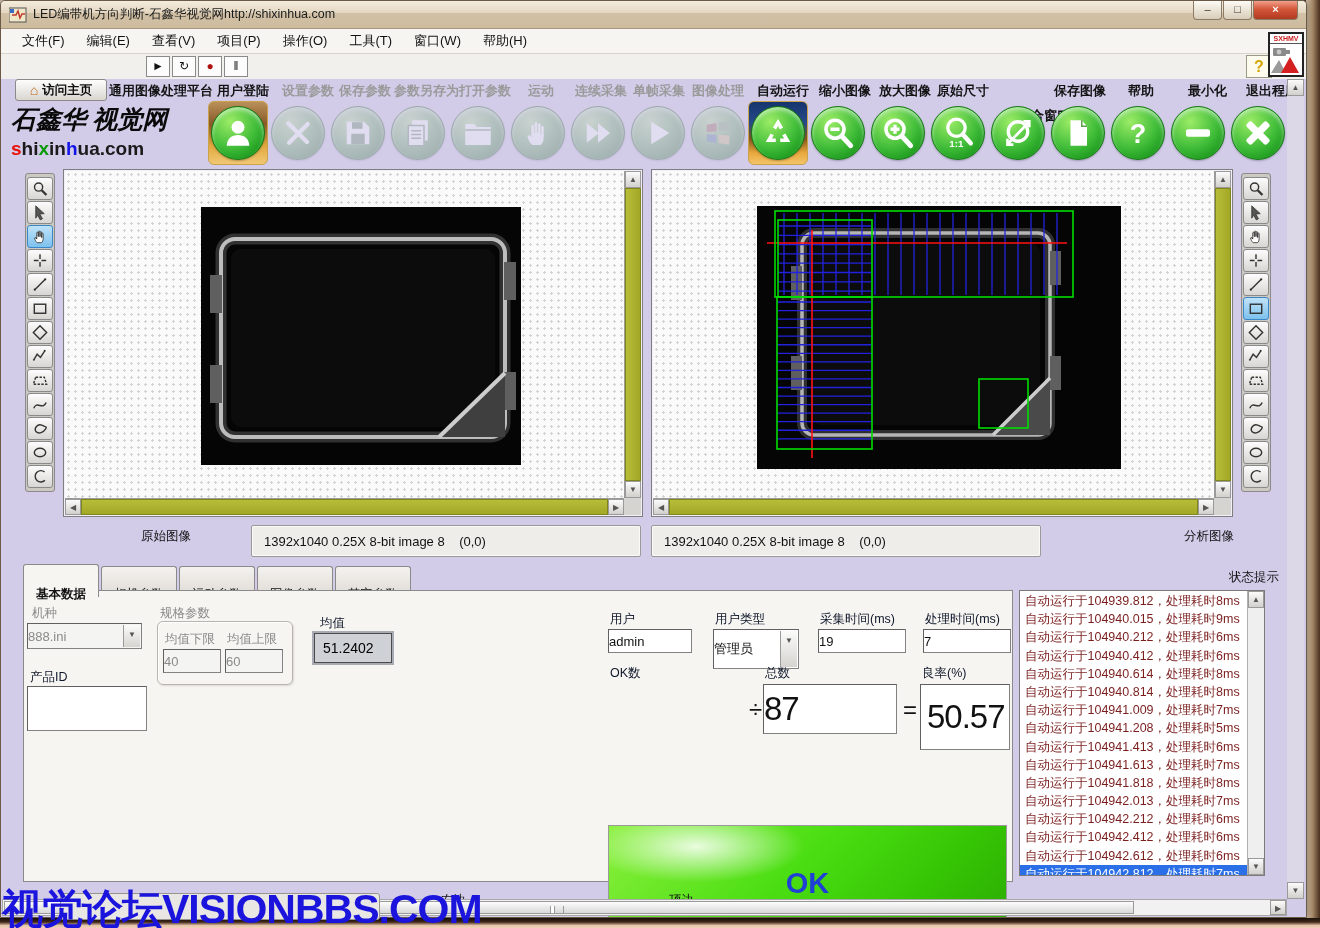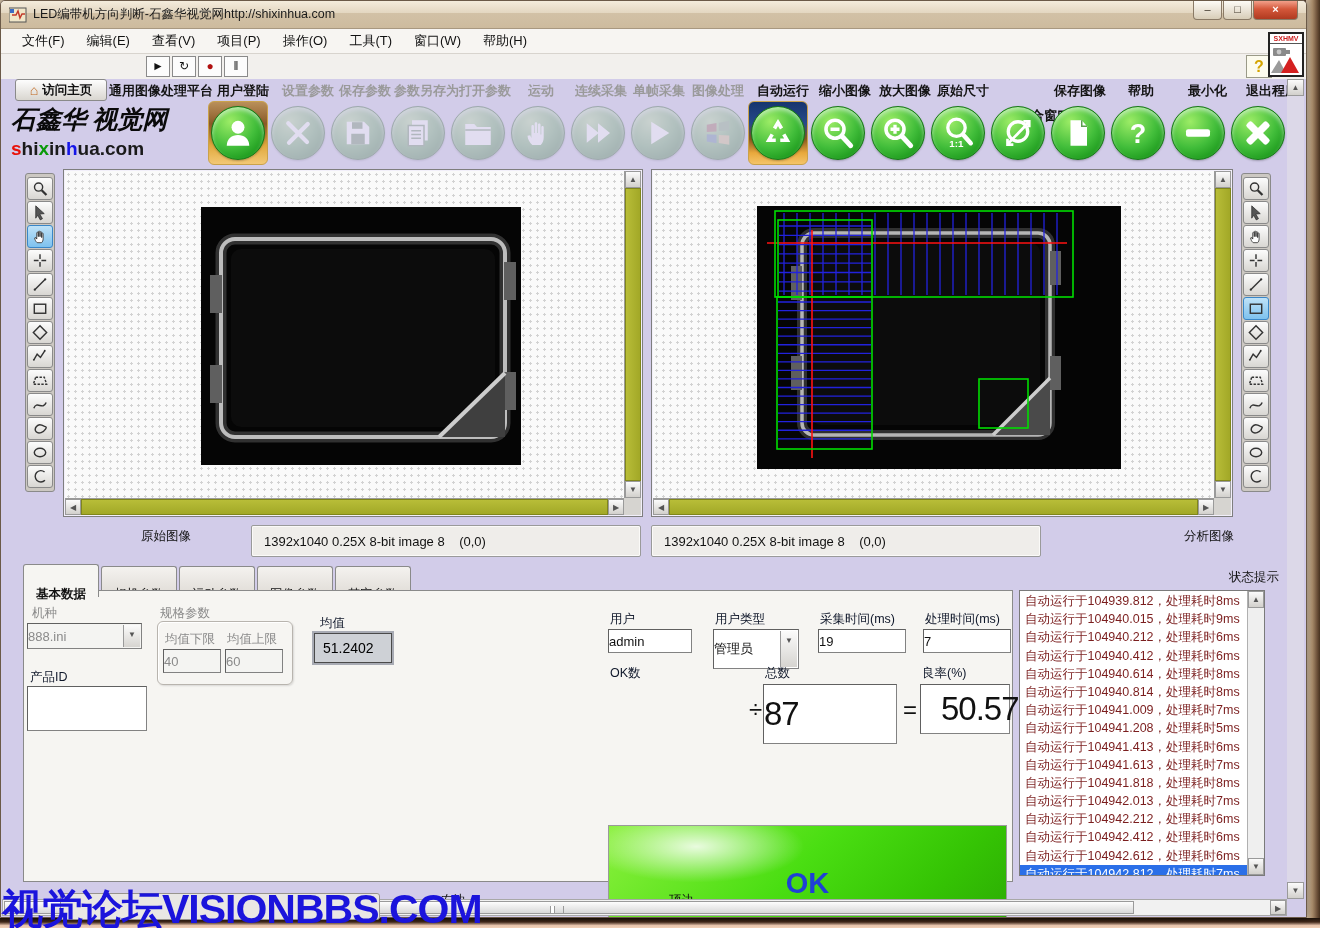--- a/index.html
+++ b/index.html
@@ -722,26 +722,26 @@
         <span>19</span>
       </div>
       <span class="fld-label" style="left:901px;top:20px">处理时间(ms)</span>
       <div class="sunken" style="left:899px;top:38px;width:88px;height:24px">
         <span>7</span>
       </div>
 
       <span class="fld-label" style="left:586px;top:74px">OK数</span>
       <span class="op-sym" style="left:725px;top:105px">÷</span>
       <span class="fld-label" style="left:741px;top:74px">总数</span>
-      <div class="sunken big-val" style="left:739px;top:93px;width:134px;height:60px">
+      <div class="sunken big-val" style="left:739px;top:93px;width:134px;height:50px">
         <span>87</span>
       </div>
       <span class="op-sym" style="left:879px;top:105px">=</span>
       <span class="fld-label" style="left:898px;top:74px">良率(%)</span>
-      <div class="sunken big-val" style="left:896px;top:93px;width:90px;height:50px;padding-left:20px">
+      <div class="sunken big-val" style="left:896px;top:93px;width:90px;height:66px;padding-left:6px">
         <span>50.57</span>
       </div>
 
       <div id="ok-indicator">
         <span>OK</span>
       </div>
     </div>
 
     <div id="status-label" style="left:1228px;top:490px">状态提示</div>
     <div id="log-box">

